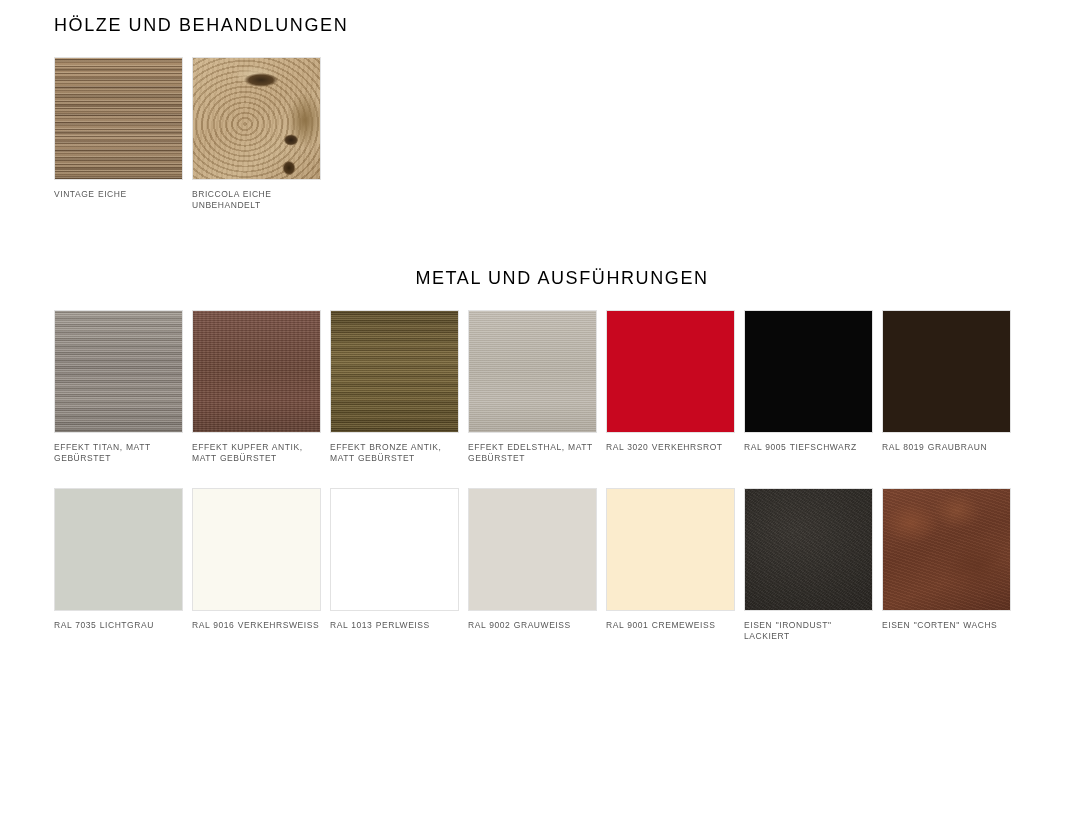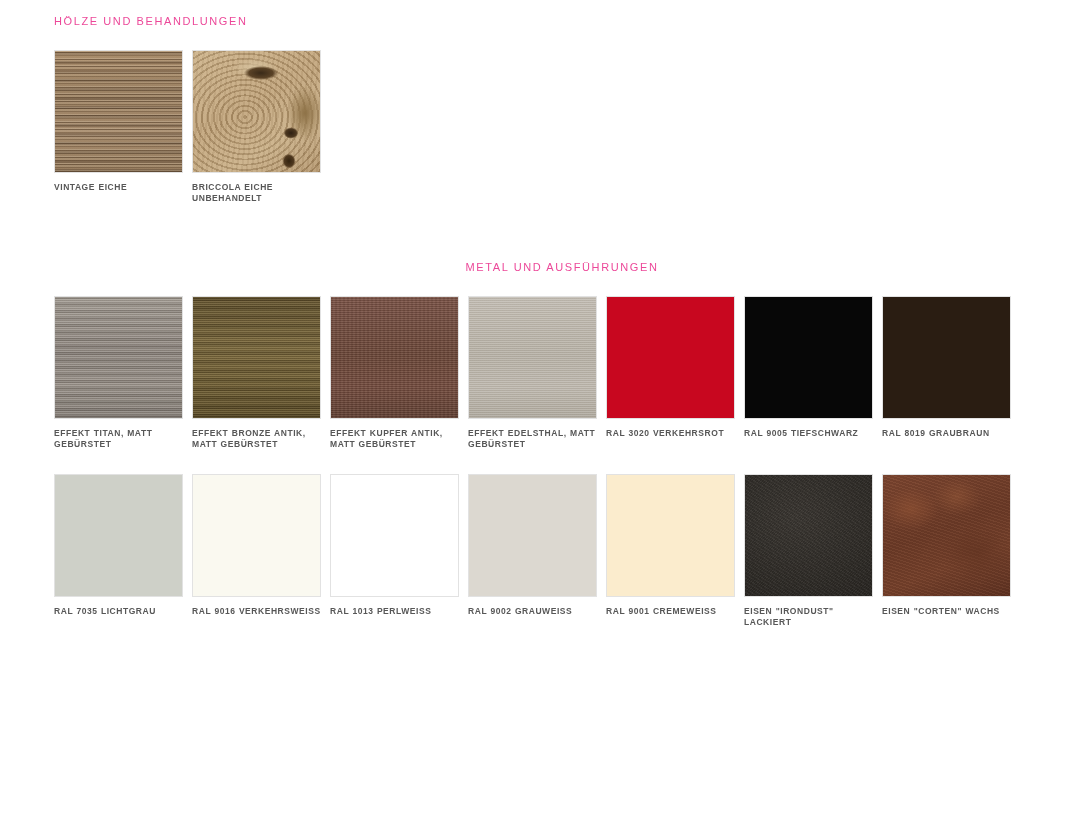--- a/index.html
+++ b/index.html
@@ -17,23 +17,23 @@
   .page {
     padding: 0;
     width: 1070px;
     box-sizing: border-box;
   }
   .section {
     padding-left: 54px;
     box-sizing: border-box;
   }
   .section-title {
-    font-size: 11px;
+    font-size: 18px;
     font-weight: 300;
-    color: #ec4899;
+    color: #000000;
     letter-spacing: 1.6px;
     text-transform: uppercase;
     margin: 0;
     padding: 0;
     line-height: 1;
     font-family: "Liberation Sans", sans-serif;
   }
   #section-woods .section-title { padding-top: 16px; }
   #section-metal .section-title { padding-top: 0; text-align: center; }
 
@@ -57,21 +57,21 @@
     box-sizing: border-box;
     display: block;
     background-size: cover;
     background-position: center;
     position: relative;
     overflow: hidden;
   }
   .swatch-label {
     margin-top: 9px;
     font-size: 8.5px;
-    font-weight: bold;
+    font-weight: normal;
     color: #575757;
     letter-spacing: 0.55px;
     line-height: 1.35;
     text-transform: uppercase;
     font-family: "Liberation Sans", sans-serif;
     max-width: 129px;
     word-spacing: 0.5px;
   }
 
   
@@ -191,28 +191,28 @@
   </section>
 
   <section class="section" id="section-metal" style="margin-top:57px;">
     <h2 class="section-title">Metal und Ausführungen</h2>
     <div class="swatch-grid" id="grid-metal">
         <div class="swatch-cell">
           <div class="swatch-tile tex-titan"></div>
           <div class="swatch-label">Effekt Titan, matt gebürstet</div>
         </div>
         <div class="swatch-cell">
+          <div class="swatch-tile tex-kupfer"></div>
+          <div class="swatch-label">Effekt Kupfer Antik, matt gebürstet</div>
+        </div>
+        <div class="swatch-cell">
           <div class="swatch-tile tex-bronze"></div>
           <div class="swatch-label">Effekt Bronze Antik, matt gebürstet</div>
         </div>
         <div class="swatch-cell">
-          <div class="swatch-tile tex-kupfer"></div>
-          <div class="swatch-label">Effekt Kupfer Antik, matt gebürstet</div>
-        </div>
-        <div class="swatch-cell">
           <div class="swatch-tile tex-edelsthal"></div>
           <div class="swatch-label">Effekt Edelsthal, matt gebürstet</div>
         </div>
         <div class="swatch-cell">
           <div class="swatch-tile" style="background-color: rgb(200, 7, 31);"></div>
           <div class="swatch-label">RAL 3020 Verkehrsrot</div>
         </div>
         <div class="swatch-cell">
           <div class="swatch-tile" style="background-color: rgb(7, 7, 7);"></div>
           <div class="swatch-label">RAL 9005 Tiefschwarz</div>

